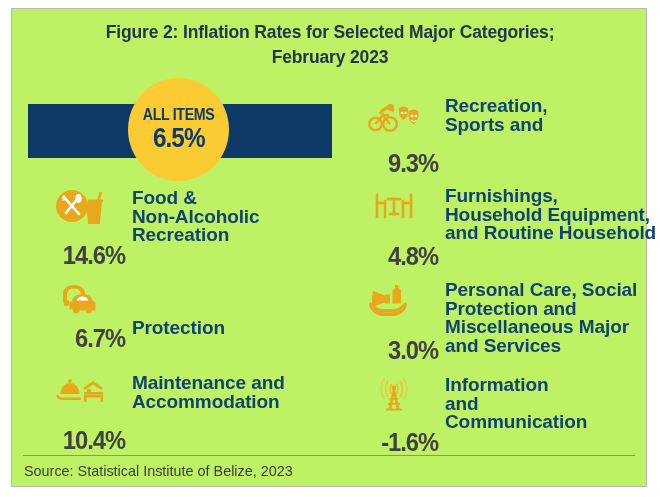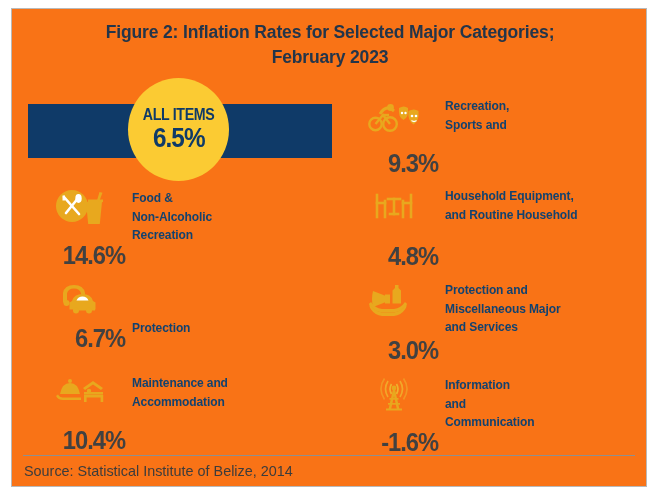--- a/index.html
+++ b/index.html
@@ -14,21 +14,21 @@
     overflow: hidden;
   }
 
   #figure-frame {
     position: absolute;
     left: 11px;
     top: 8px;
     width: 636px;
     height: 479px;
     border: 1px solid #b9b9b9;
-    background: #f97316;
+    background: #bef264;
     box-sizing: border-box;
   }
 
   
   #figure-title {
     position: absolute;
     left: 0;
     top: 11px;
     width: 636px;
     text-align: center;
@@ -106,21 +106,21 @@
     transform-origin: right center;
     line-height: 27px;
     white-space: nowrap;
   }
   .cat-label {
     position: absolute;
     left: 103px;
     top: 0;
     color: #12426f;
     font-weight: bold;
-    font-size: 12px;
+    font-size: 19px;
     line-height: 18.6px;
     letter-spacing: -0.1px;
   }
   .cat-label .l-line { display: block; white-space: nowrap; }
 
   
   .col-left  { left: 17px; }
   .col-right { left: 330px; }
 
   
@@ -236,20 +236,21 @@
           <path d="M26 12 L26 27"></path>
           <path d="M22 27 L30 27"></path>
           <path d="M43 8 L43 30"></path>
           <path d="M35 16 L43 16"></path>
           <path d="M35 14 L35 30"></path>
         </g>
       </svg>
     </span>
     <span class="cat-pct pct-low4">4.8%</span>
     <span class="cat-label">
+      <span class="l-line">Furnishings,</span>
       <span class="l-line">Household Equipment,</span>
       <span class="l-line">and Routine Household</span>
     </span>
   </div>
 
   <div class="cat-row col-left row-l2">
     <span class="cat-icon">
       <svg width="52" height="38" viewBox="0 0 52 38">
         <g fill="#e8a81e">
           <path d="M8 12 q1.5 -8 11 -8 q9.5 0 11 8 l0 2.5 l-4 0 l0 -2 q-1.2 -5 -7 -5 q-5.8 0 -7 5 l0 9 l-4 0 z"></path>
@@ -277,20 +278,21 @@
           <path d="M5 10 l13 5 l0 6 l-13 5 q-2 -8 0 -16 z"></path>
           <rect x="17" y="13.5" width="5" height="9"></rect>
           <path d="M27 4 l3.5 0 l0 3 l2.5 2.5 l0 13 l-8.5 0 l0 -13 l2.5 -2.5 z"></path>
           <path d="M2 22 q3 8 12 9.5 l12 0 q9 -1.5 12 -9.5 q1.5 3 -1 6.5 q-4 5.5 -11 6.5 l-12 0 q-7 -1 -11 -6.5 q-2.5 -3.5 -1 -6.5 z"></path>
           <path d="M3 21 q4 6 11 7 l12 0 q7 -1 11 -7 l2 2 q-4 7 -13 8.5 l-12 0 q-9 -1.5 -13 -8.5 z"></path>
         </g>
       </svg>
     </span>
     <span class="cat-pct pct-low4">3.0%</span>
     <span class="cat-label">
+      <span class="l-line">Personal Care, Social</span>
       <span class="l-line">Protection and</span>
       <span class="l-line">Miscellaneous Major</span>
       <span class="l-line">and Services</span>
     </span>
   </div>
 
   <div class="cat-row col-left row-l3">
     <span class="cat-icon">
       <svg width="52" height="38" viewBox="0 0 52 38">
         <g fill="#e8a81e">
@@ -333,15 +335,15 @@
     </span>
     <span class="cat-pct pct-low3">-1.6%</span>
     <span class="cat-label">
       <span class="l-line">Information</span>
       <span class="l-line">and</span>
       <span class="l-line">Communication</span>
     </span>
   </div>
 
   <div id="source-divider"></div>
-  <div id="source-text">Source: Statistical Institute of Belize, 2014</div>
+  <div id="source-text">Source: Statistical Institute of Belize, 2023</div>
 
 </div>
 
 </body></html>

